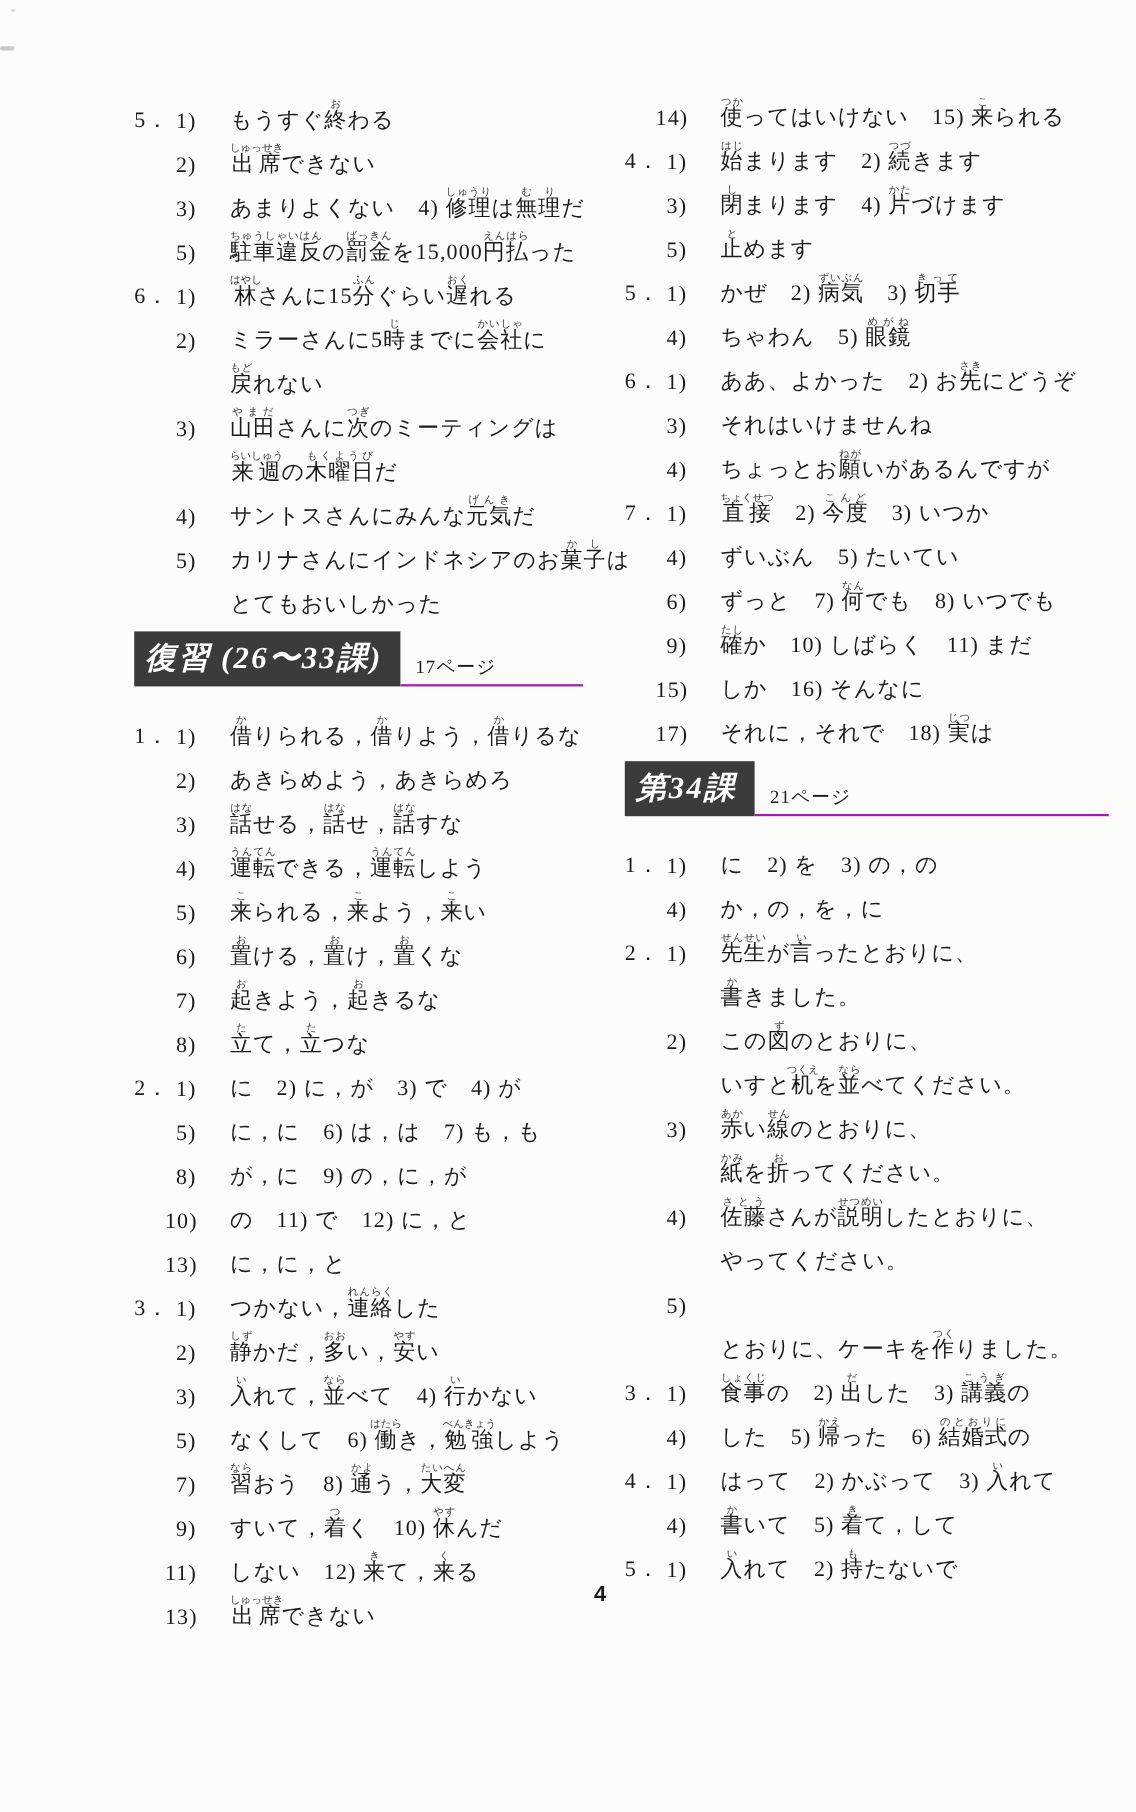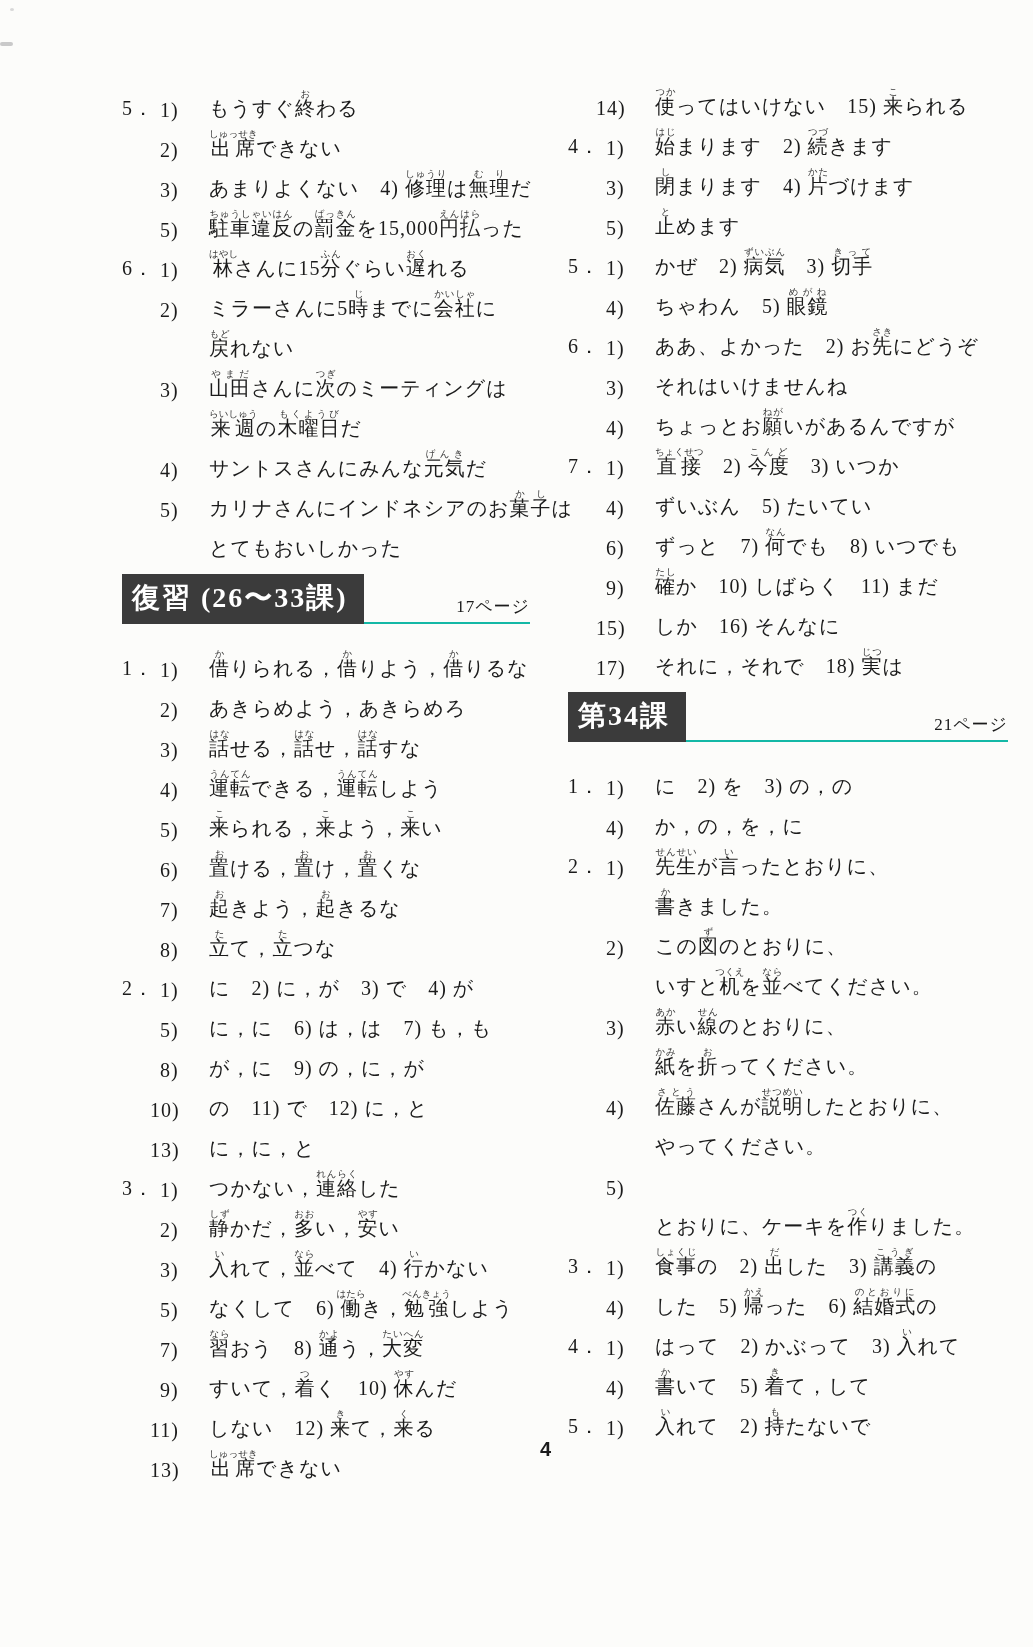--- a/index.html
+++ b/index.html
@@ -29,31 +29,30 @@
   .ltext{flex:none;}
   ruby{ruby-position:over;}
   rt{font-size:9.5px;letter-spacing:0;color:#333;font-weight:normal;}
   .section-header{
     display:flex;align-items:flex-end;
     margin:12px 0 18px 0;
   }
   .header-box{
     flex:none;
     background:#3b3b3b;color:#ffffff;
-    font-weight:bold;
+    font-weight:bold;font-style:italic;
     font-size:28px;letter-spacing:2px;
     padding:5px 16px 7px 10px;
     white-space:nowrap;
   }
   .header-tail{
     flex:1;
-    border-bottom:2px solid #14b8a6;
+    border-bottom:2px solid #a21caf;
     padding:0 0 4px 14px;
     white-space:nowrap;
-    text-align:right;
   }
   .page-ref{font-size:17px;letter-spacing:1px;}
   .page-num{
     position:absolute;left:540px;top:1438px;
     font-family:"Liberation Sans","DejaVu Sans",sans-serif;
     font-weight:bold;font-size:20px;color:#1b1b1b;
   }
 </style>
 </head>
 <body>

